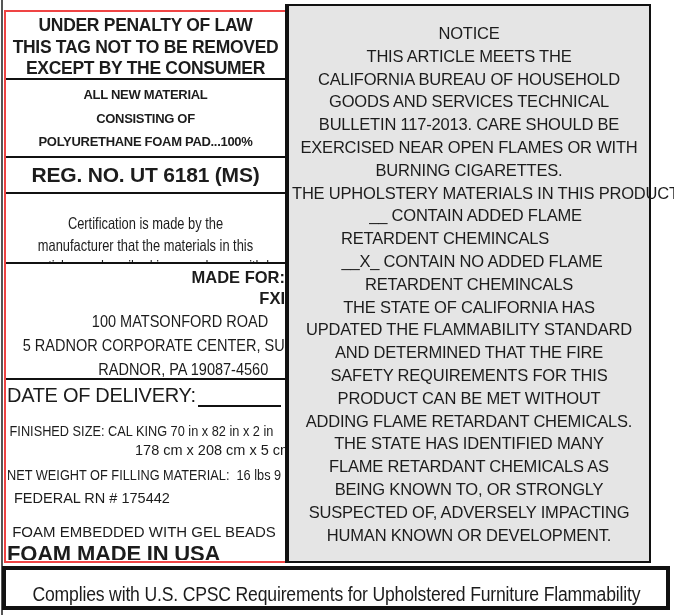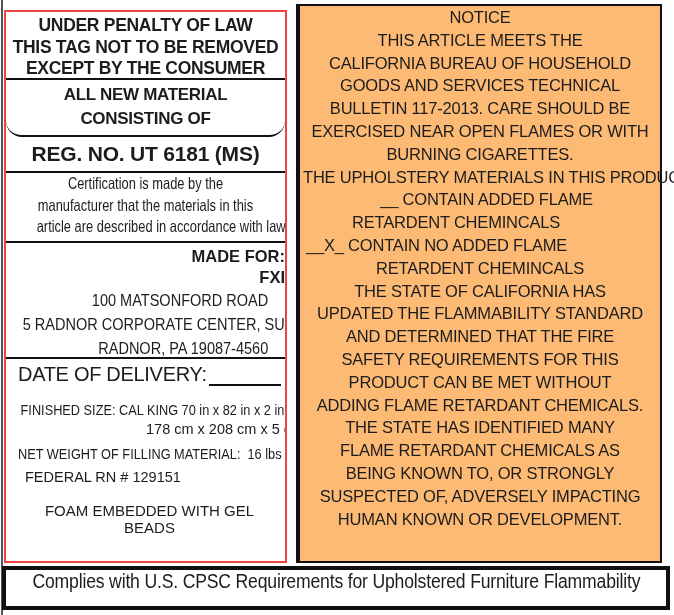--- a/index.html
+++ b/index.html
@@ -11,56 +11,56 @@
   
   .left-box{
     position:absolute;left:4px;top:10px;width:283px;height:553px;
     border:2px solid #ef4444;box-sizing:border-box;background:#fff;
   }
   .sec{border-bottom:2px solid #111;box-sizing:border-box;overflow:hidden;}
   .sec.last{border-bottom:none;}
   .c{text-align:center;}
   .b{font-weight:bold;}
   .sec1{height:68px;padding-top:3px;font-size:17.5px;line-height:21.5px;letter-spacing:-0.3px;}
-  .sec2{height:57px;padding-top:3px;font-size:17px;line-height:23.5px;letter-spacing:-0.3px;border-radius:16px;}
+  .sec2{height:78px;padding-top:3px;font-size:13px;line-height:23.5px;letter-spacing:-0.3px;}
   .sec3{height:36px;font-size:21px;line-height:34px;letter-spacing:-0.2px;}
-  .sec4{height:70px;padding-top:0;font-size:16.5px;line-height:21.5px;}
+  .sec4{height:70px;padding-top:19px;font-size:16.5px;line-height:21.5px;}
   .squeeze{transform:scaleX(0.78);transform-origin:50% 50%;white-space:nowrap;}
   .squeeze88{transform:scaleX(0.88);transform-origin:50% 50%;white-space:nowrap;}
   .squeezeL{transform:scaleX(0.85);transform-origin:0 50%;white-space:nowrap;}
   .sec5{height:116px;padding-top:3px;font-size:16.5px;text-align:right;}
   .made-for-heading{font-weight:bold;line-height:21px;}
   .company{font-weight:bold;line-height:21px;}
   .addr{line-height:24px;}
-  .sec6{height:180px;padding:2px 4px 0 12px;}
+  .sec6{height:180px;padding:2px 4px 0 1px;}
   .delivery-row{display:flex;align-items:flex-end;font-size:20px;letter-spacing:-0.3px;margin-top:2px;}
   .delivery-label{white-space:nowrap;}
   .delivery-blank{flex:1;border-bottom:2px solid #111;height:20px;margin-left:2px;}
   .fs1{margin-top:15px;font-size:15px;padding-left:3px;}
   .fs2{font-size:14.5px;margin-left:128px;margin-top:3px;white-space:nowrap;}
   .nw{margin-top:8px;font-size:15px;white-space:pre;}
   .rn{margin-top:7px;font-size:14.5px;padding-left:7px;}
   .gel{margin-top:17px;font-size:15px;text-align:center;}
   .usa{font-size:22px;font-weight:bold;text-align:left;letter-spacing:-0.2px;margin-top:1px;}
   
   .right-box{
-    position:absolute;left:296px;top:4px;width:366px;height:559px;
-    border:2px solid #111;border-left-width:4px;box-sizing:border-box;background:#fdba74;
-    font-size:16.5px;line-height:22.8px;letter-spacing:-0.2px;padding-top:0;
+    position:absolute;left:285px;top:4px;width:366px;height:559px;
+    border:2px solid #111;border-left-width:4px;box-sizing:border-box;background:#e5e5e5;
+    font-size:16.5px;line-height:22.8px;letter-spacing:-0.2px;padding-top:16px;
   }
   .r-c{text-align:center;}
   .r-l0{text-align:left;padding-left:3px;white-space:nowrap;}
   .r-l1{text-align:center;padding-left:13px;}
   .r-l2{text-align:left;padding-left:52px;}
-  .r-l3{text-align:left;padding-left:6px;}
+  .r-l3{text-align:center;padding-left:6px;}
   
   .banner{
     position:absolute;left:2px;top:566px;width:668px;height:44px;
     border:4px solid #111;box-sizing:border-box;background:#fff;
-    display:flex;align-items:flex-start;justify-content:center;
+    display:flex;align-items:flex-end;justify-content:center;
     font-size:20px;letter-spacing:-0.2px;
   }
 </style>
 </head>
 <body>
 
 <div class="stage">
 
   <div class="left-box">
 
@@ -93,21 +93,21 @@
     </div>
 
     <div class="sec sec6 last">
       <div class="delivery-row">
         <span class="delivery-label">DATE OF DELIVERY:</span>
         <span class="delivery-blank"></span>
       </div>
       <div class="fs1 squeezeL">FINISHED SIZE: CAL KING 70 in x 82 in x 2 in</div>
       <div class="fs2">178 cm x 208 cm x 5 cm</div>
       <div class="nw squeezeL">NET WEIGHT OF FILLING MATERIAL:  16 lbs 9 oz</div>
-      <div class="rn">FEDERAL RN # 129151</div>
+      <div class="rn">FEDERAL RN # 175442</div>
       <div class="gel">FOAM EMBEDDED WITH GEL BEADS</div>
       <div class="usa">FOAM MADE IN USA</div>
     </div>
   </div>
 
   <div class="right-box">
     <div class="r-c">NOTICE</div>
     <div class="r-c">THIS ARTICLE MEETS THE</div>
     <div class="r-c">CALIFORNIA BUREAU OF HOUSEHOLD</div>
     <div class="r-c">GOODS AND SERVICES TECHNICAL</div>

